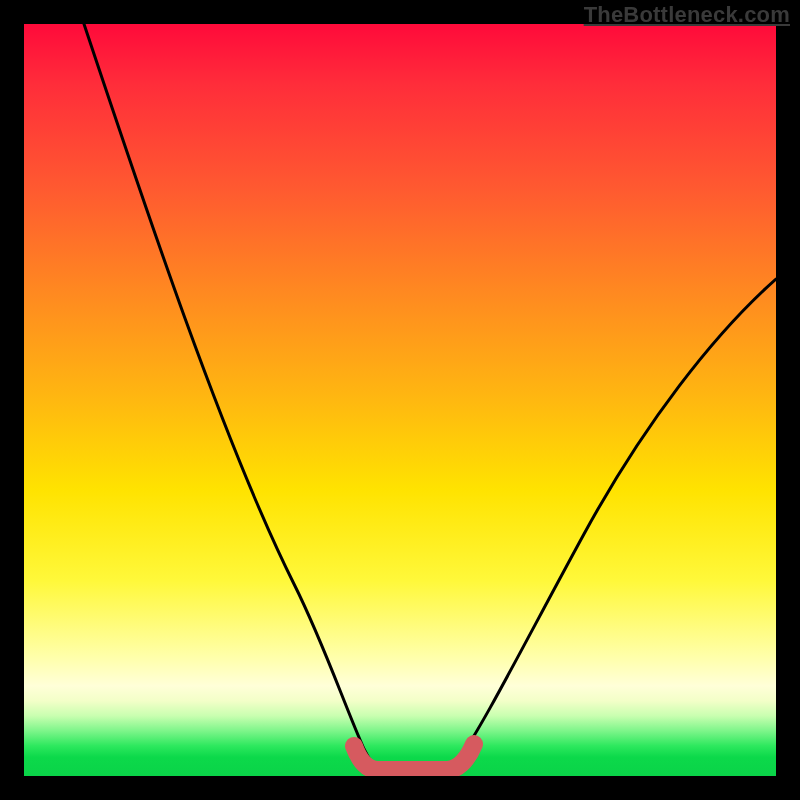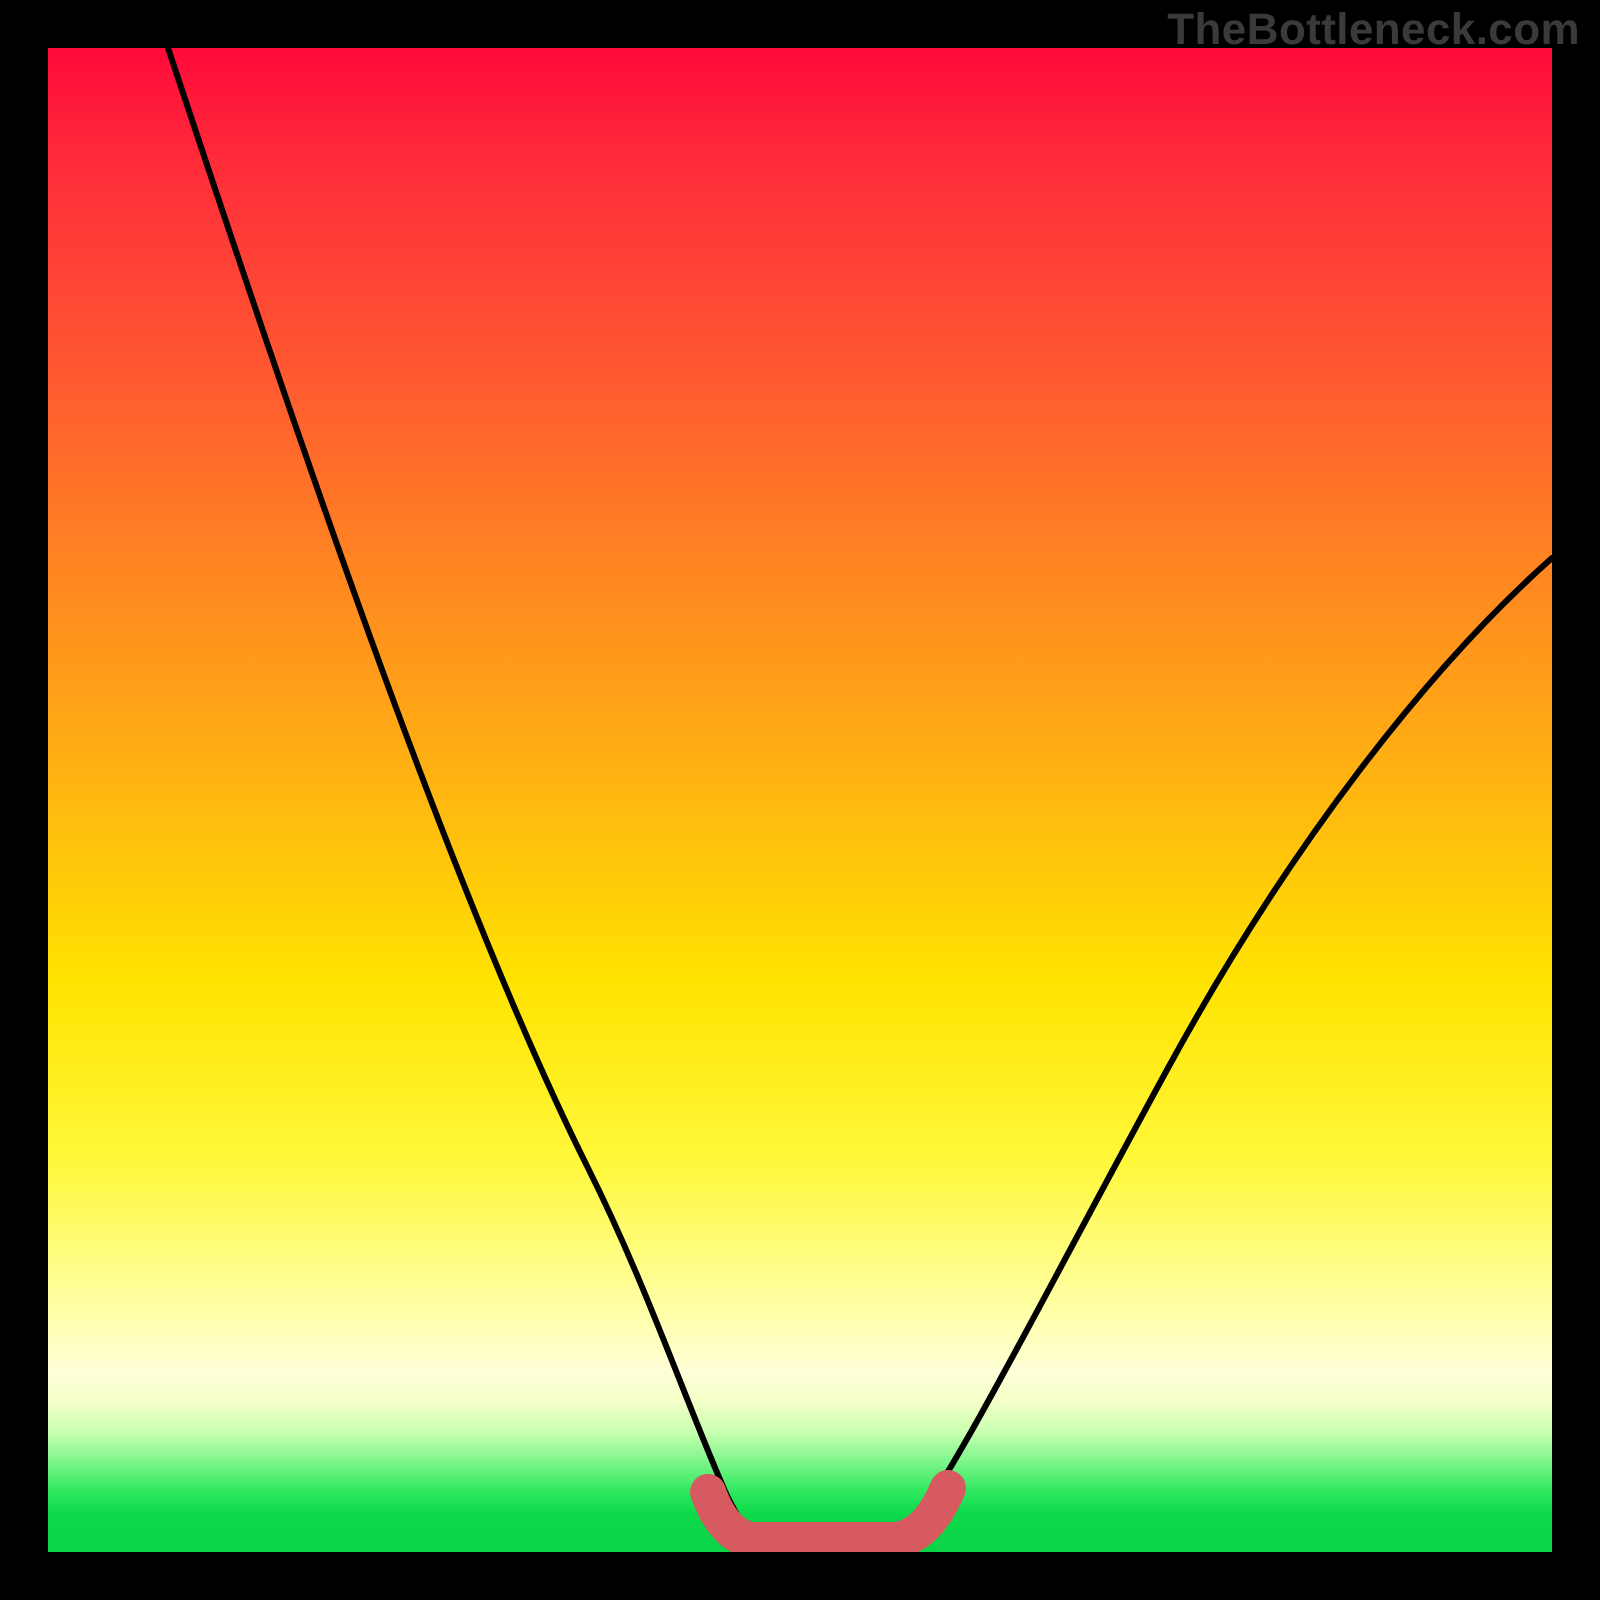--- a/index.html
+++ b/index.html
@@ -54,20 +54,21 @@
   }
   .watermark {
     position: absolute;
     top: 2px;
     right: 10px;
     color: #3a3a3a;
     font-size: 22px;
     font-weight: 600;
     letter-spacing: 0.2px;
     user-select: none;
+    text-decoration: underline;
   }
 </style>
 </head>
 <body>
 
 <div class="frame">
   <div class="plot">
     <div class="gradient"></div>
 
     <svg class="curves" viewBox="0 0 752 752">

